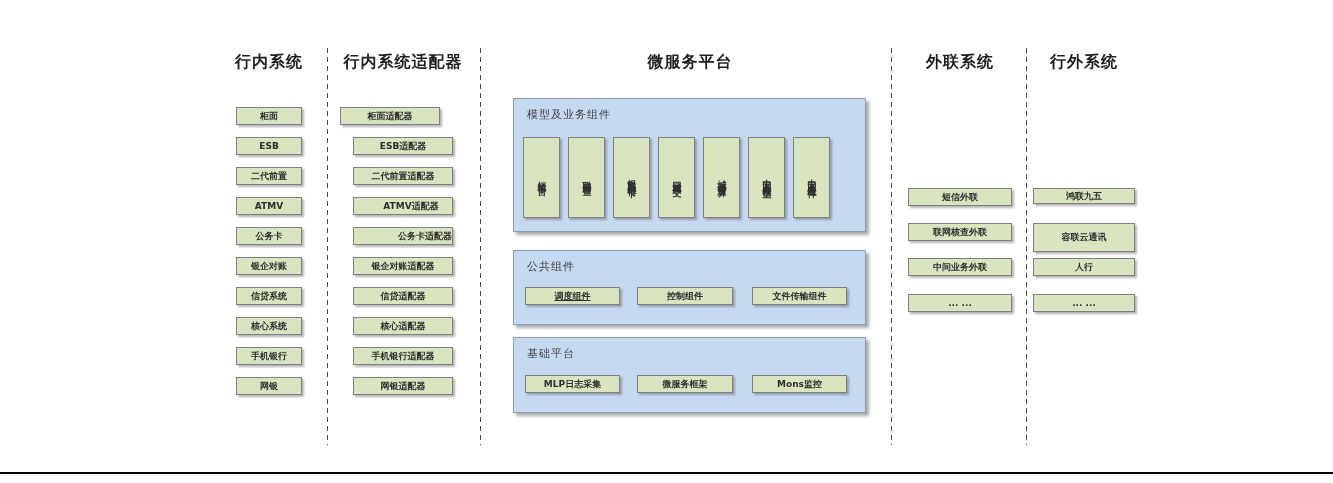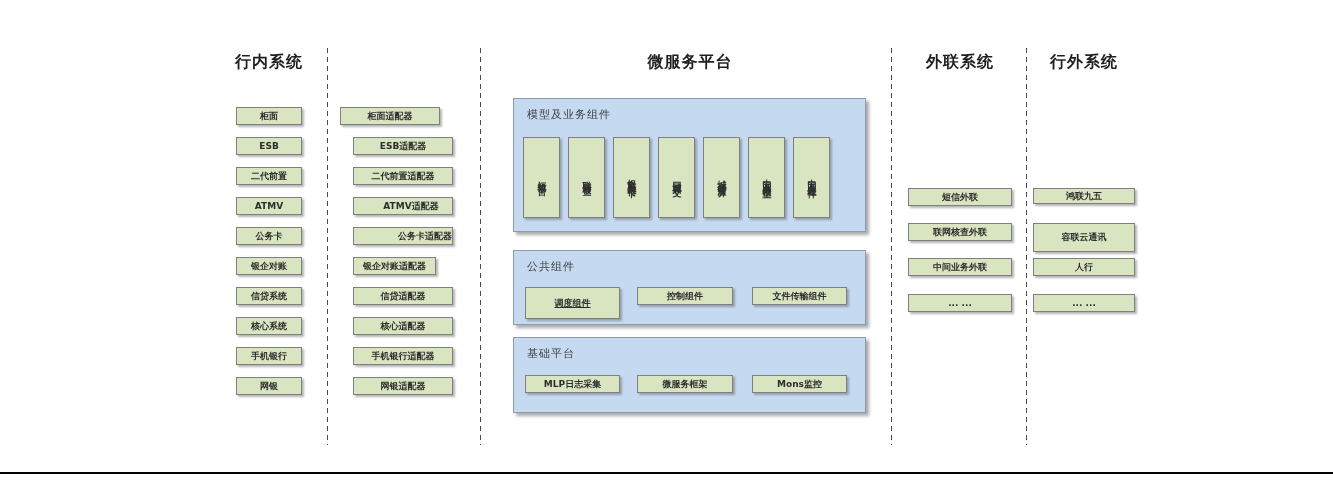--- a/index.html
+++ b/index.html
@@ -63,20 +63,21 @@
     width:1333px;height:2px;
     background:#000000;
   }
 </style>
 </head>
 <body>
 
 <div class="canvas">
 
   <div class="col-header" style="left:219px;width:100px;">行内系统</div>
+  <div class="col-header" style="left:328px;width:150px;">行内系统适配器</div>
   <div class="col-header" style="left:590px;width:200px;">微服务平台</div>
   <div class="col-header" style="left:903px;width:114px;">外联系统</div>
   <div class="col-header" style="left:1028px;width:112px;">行外系统</div>
 
   <div class="vsep" style="left:327px;"></div>
   <div class="vsep" style="left:480px;"></div>
   <div class="vsep" style="left:891px;"></div>
   <div class="vsep" style="left:1026px;"></div>
 
   <div class="gbox" style="left:236px;top:107px;width:66px;height:18px;">柜面</div>
@@ -88,21 +89,21 @@
   <div class="gbox" style="left:236px;top:287px;width:66px;height:18px;">信贷系统</div>
   <div class="gbox" style="left:236px;top:317px;width:66px;height:18px;">核心系统</div>
   <div class="gbox" style="left:236px;top:347px;width:66px;height:18px;">手机银行</div>
   <div class="gbox" style="left:236px;top:377px;width:66px;height:18px;">网银</div>
 
   <div class="gbox" style="left:340px;top:107px;width:100px;height:18px;text-align:right;">柜面适配器</div>
   <div class="gbox" style="left:353px;top:137px;width:100px;height:18px;">ESB适配器</div>
   <div class="gbox" style="left:353px;top:167px;width:100px;height:18px;">二代前置适配器</div>
   <div class="gbox" style="left:353px;top:197px;width:100px;height:18px;padding-left:16px;">ATMV适配器</div>
   <div class="gbox" style="left:353px;top:227px;width:100px;height:18px;padding-left:44px;">公务卡适配器</div>
-  <div class="gbox" style="left:353px;top:257px;width:83px;height:18px;">银企对账适配器</div>
+  <div class="gbox" style="left:353px;top:257px;width:100px;height:18px;">银企对账适配器</div>
   <div class="gbox" style="left:353px;top:287px;width:100px;height:18px;">信贷适配器</div>
   <div class="gbox" style="left:353px;top:317px;width:100px;height:18px;">核心适配器</div>
   <div class="gbox" style="left:353px;top:347px;width:100px;height:18px;">手机银行适配器</div>
   <div class="gbox" style="left:353px;top:377px;width:100px;height:18px;">网银适配器</div>
 
   <div class="bluebox" style="left:513px;top:98px;width:353px;height:134px;">
     <div class="blue-title">模型及业务组件</div>
   </div>
   <div class="gbox vertical" style="left:523px;top:137px;width:37px;height:81px;">
       <span>短信平台</span>
@@ -122,21 +123,21 @@
   <div class="gbox vertical" style="left:748px;top:137px;width:37px;height:81px;">
       <span>中间业务模型</span>
     </div>
   <div class="gbox vertical" style="left:793px;top:137px;width:37px;height:81px;">
       <span>中间业务组件</span>
     </div>
 
   <div class="bluebox" style="left:513px;top:250px;width:353px;height:75px;">
     <div class="blue-title">公共组件</div>
   </div>
-  <div class="gbox" style="left:525px;top:287px;width:95px;height:32px;text-decoration:underline;">调度组件</div>
+  <div class="gbox" style="left:525px;top:287px;width:95px;height:18px;text-decoration:underline;">调度组件</div>
   <div class="gbox" style="left:637px;top:287px;width:96px;height:18px;">控制组件</div>
   <div class="gbox" style="left:752px;top:287px;width:95px;height:18px;">文件传输组件</div>
 
   <div class="bluebox" style="left:513px;top:337px;width:353px;height:76px;">
     <div class="blue-title">基础平台</div>
   </div>
   <div class="gbox" style="left:525px;top:375px;width:95px;height:18px;">MLP日志采集</div>
   <div class="gbox" style="left:637px;top:375px;width:96px;height:18px;">微服务框架</div>
   <div class="gbox" style="left:752px;top:375px;width:95px;height:18px;">Mons监控</div>
 

